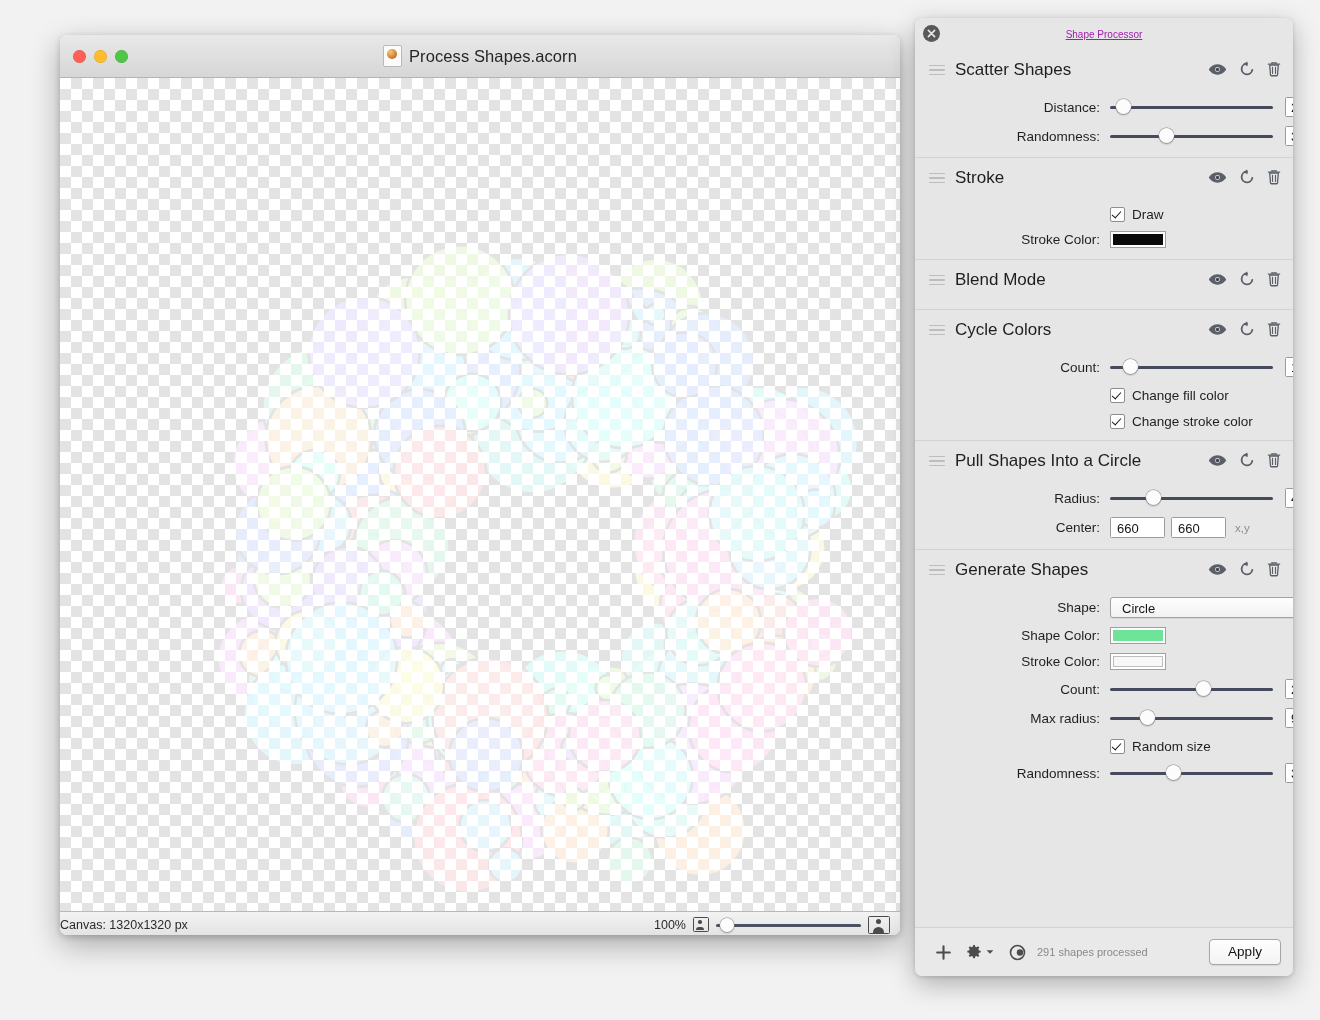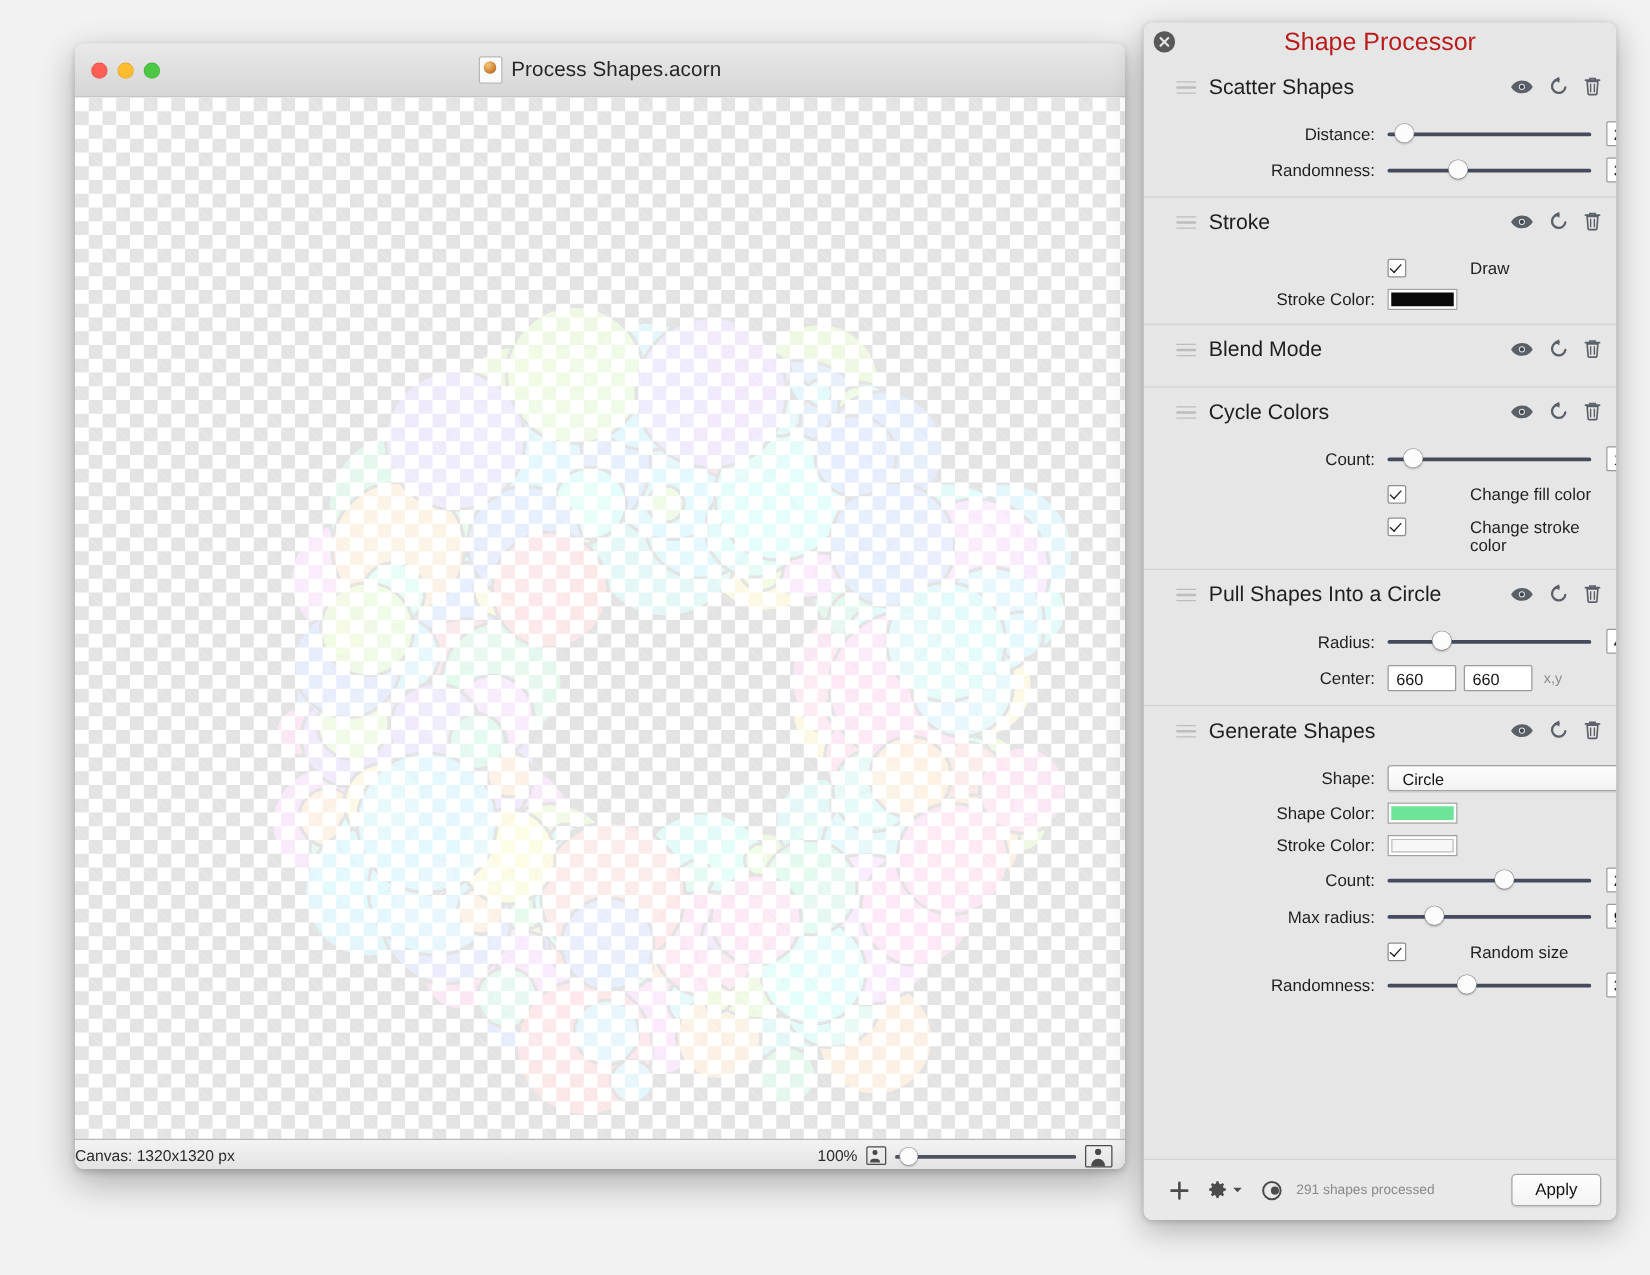--- a/index.html
+++ b/index.html
@@ -110,35 +110,35 @@
     border-radius: 7px;
     box-shadow: 0 8px 26px rgba(0,0,0,0.28), 0 1px 4px rgba(0,0,0,0.15);
     overflow: hidden;
     display: flex; flex-direction: column;
   }
   #panel-header {
     position: relative; height: 32px; flex: none;
     background: #e6e6e6;
     display: flex; align-items: center; justify-content: center;
   }
-  #panel-title { font-size: 20px; color: #b91c1c; }
+  #panel-title { font-size: 10px; color: #a21caf; text-decoration: underline; }
   #panel-close {
     position: absolute; left: 8px; top: 7px;
     width: 17px; height: 17px; border-radius: 50%;
     background: #585858; display:flex; align-items:center; justify-content:center;
   }
   #panel-close svg { display:block; }
 
   #panel-body { flex: 1 1 auto; overflow: hidden; }
 
   .section { border-top: 1px solid #d2d2d2; padding: 0 0 11px 0; }
   .section:first-child { border-top: none; }
   .sec-head {
     position: relative; display: flex; align-items: center;
-    height: 32px; padding: 4px 0 2px 12px;
+    height: 32px; padding: 4px 0 2px 0;
   }
   .grip { width: 16px; margin-left: 14px; flex: none; }
   .grip i { display:block; height:1.5px; background:#bdbdbd; margin-bottom:3px; border-radius:1px; }
   .grip i:last-child { margin-bottom:0; }
   .sec-title { font-size: 17px; color: #1e1e1e; margin-left: 10px; }
   .sec-actions {
     position: absolute; right: 12px; top: 50%; transform: translateY(-50%);
     display: flex; align-items: center; gap: 12px;
   }
   .sec-actions span { display: flex; line-height: 0; }
@@ -165,21 +165,21 @@
   }
   .numfield.wide { width: 50px; }
   .xyfield {
     width: 55px; height: 21px; background: #fff;
     border: 1px solid #9b9b9b; border-radius: 1.5px;
     font-size: 13px; color: #151515; line-height: 21px;
     padding-left: 6px; box-sizing: border-box; flex: none;
   }
   .xy-hint { font-size: 11.5px; color: #8d8d8d; margin-left: 9px; }
 
-  .checkrow { display: flex; align-items: flex-start; margin-top: 11px; padding-left: 195px; gap: 44px; }
+  .checkrow { display: flex; align-items: flex-end; margin-top: 11px; padding-left: 195px; }
   .cbox {
     width: 13px; height: 13px; border: 1px solid #8e8e8e; border-radius: 2px;
     background: #fff; position: relative; flex: none;
   }
   .cbox.checked::after {
     content: ""; position: absolute; left: 3.4px; top: 0.6px;
     width: 4px; height: 8px; border: solid #1a1a1a;
     border-width: 0 1.7px 1.7px 0; transform: rotate(42deg);
   }
   .cb-label { font-size: 13.5px; color: #1f1f1f; margin-left: 7px; }

